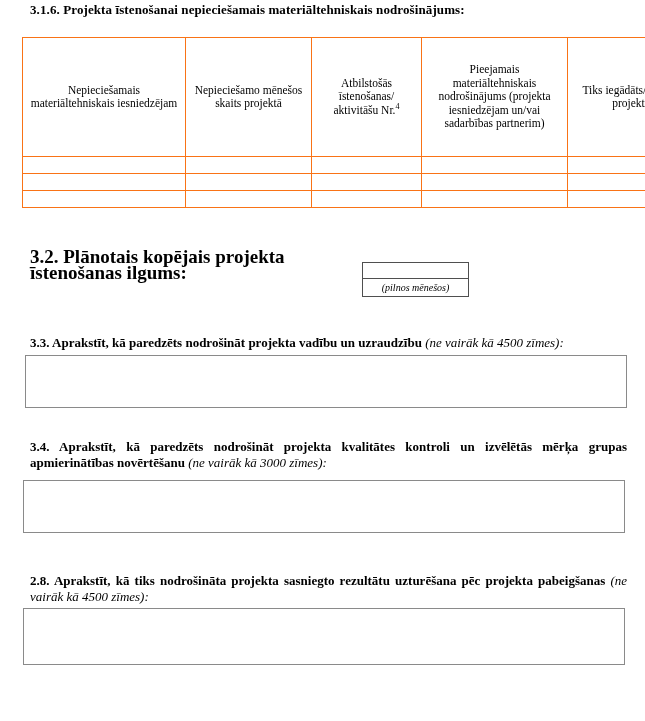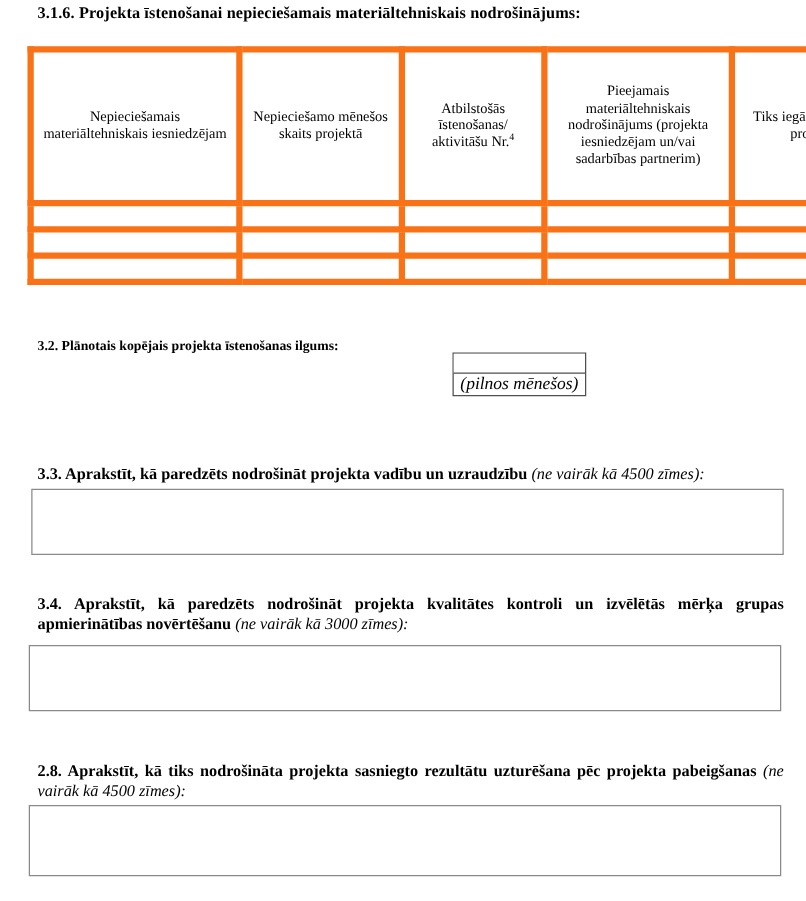--- a/index.html
+++ b/index.html
@@ -16,63 +16,63 @@
     letter-spacing: 0.1px;
   }
   
   table.mat-table {
     margin: 19px 0 0 22px;
     border-collapse: collapse;
     table-layout: fixed;
     width: 607px;
   }
   table.mat-table th, table.mat-table td {
-    border: 5px solid #f97316;
+    border: 1px solid #f97316;
     font-weight: normal;
     font-size: 11.5px;
     line-height: 13.5px;
     vertical-align: middle;
     padding: 2px 6px;
     overflow: hidden;
   }
   table.mat-table th { height: 114px; }
   table.mat-table td { height: 14px; padding: 1px 4px; }
   sup.fnote { font-size: 8px; line-height: 0; }
   
   .sec32 { position: relative; margin: 41px 0 0 30px; height: 50px; }
   .sec32 .heading {
-    width: 330px; font-size: 11px; font-weight: bold; line-height: 16px;
+    width: 330px; font-size: 19px; font-weight: bold; line-height: 16px;
   }
   .duration-box {
     position: absolute; left: 332px; top: 13px;
     width: 105px; border: 1px solid #4f4f4f;
   }
   .duration-box .val-cell { height: 15px; background: #ffffff; }
   .duration-box .cap-cell {
     border-top: 1px solid #4f4f4f;
     height: 17px; line-height: 17px;
-    font-style: italic; font-size: 14px; text-align: center;
+    font-style: italic; font-size: 10px; text-align: center;
   }
   
   .sec-heading {
     margin: 0 18px 0 30px;
     font-size: 13px; line-height: 16px;
     text-align: justify;
   }
   .sec-heading .b { font-weight: bold; }
   .sec-heading .i { font-style: italic; }
   .big-box {
     border: 1px solid #8a8a8a;
     background: #ffffff;
     width: 600px;
   }
   .box33 { margin: 4px 0 0 25px; height: 51px; }
   .box34 { margin: 9px 0 0 23px; height: 51px; }
   .box35 { margin: 3px 0 0 23px; height: 55px; }
-  .mt33 { margin-top: 52px; }
+  .mt33 { margin-top: 36px; }
   .mt34 { margin-top: 31px; }
   .mt35 { margin-top: 40px; }
 </style>
 </head>
 <body>
 
 <div class="title">3.1.6. Projekta īstenošanai nepieciešamais materiāltehniskais nodrošinājums:</div>
 
 <table class="mat-table">
   <thead>

